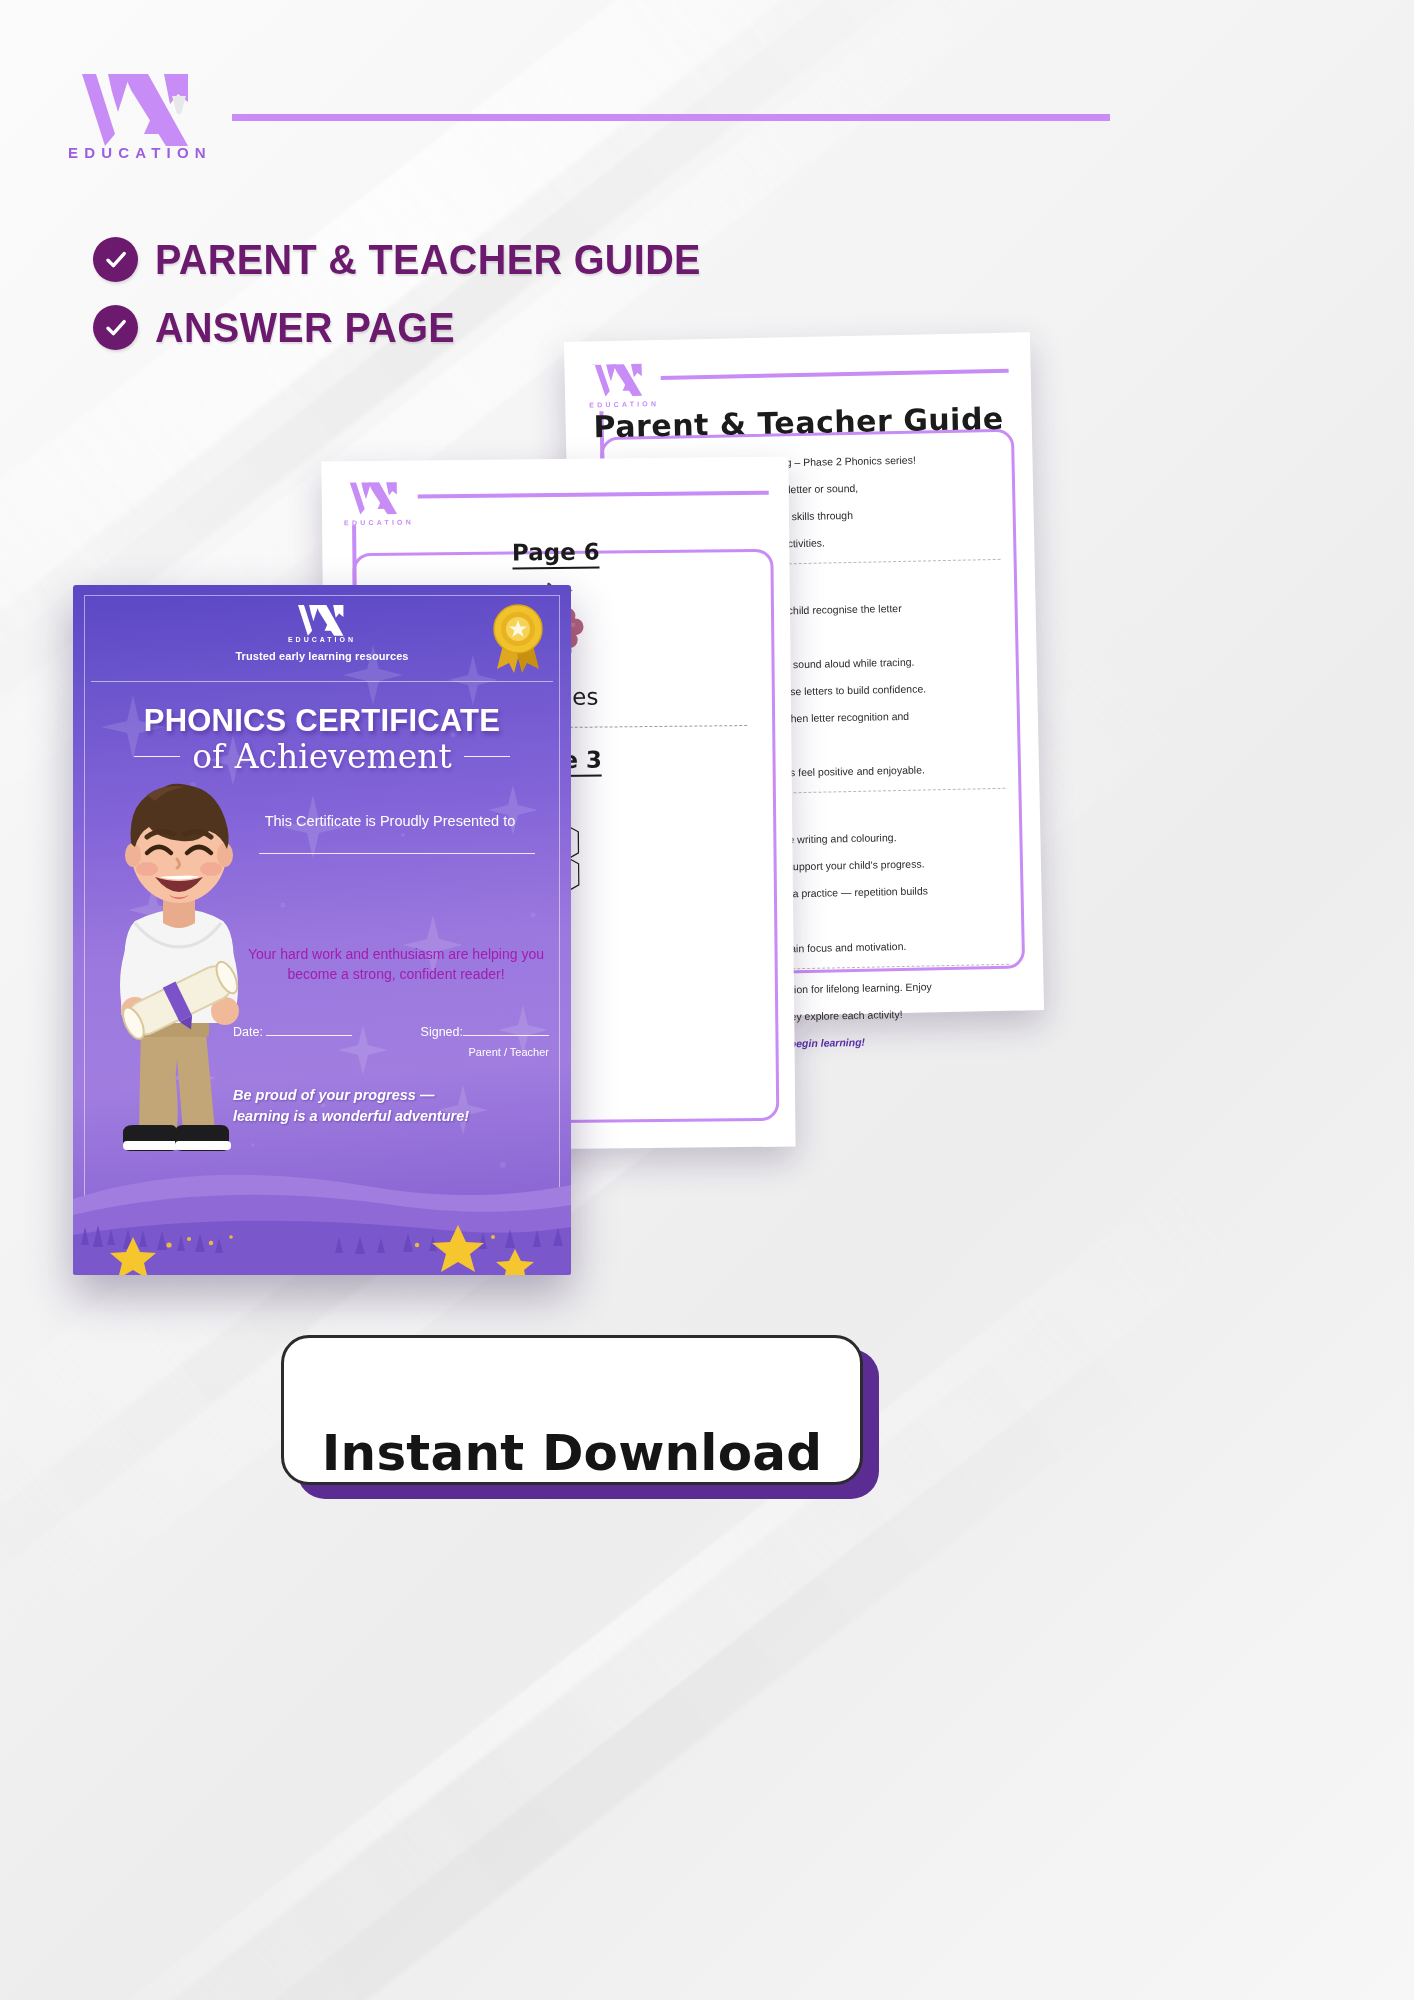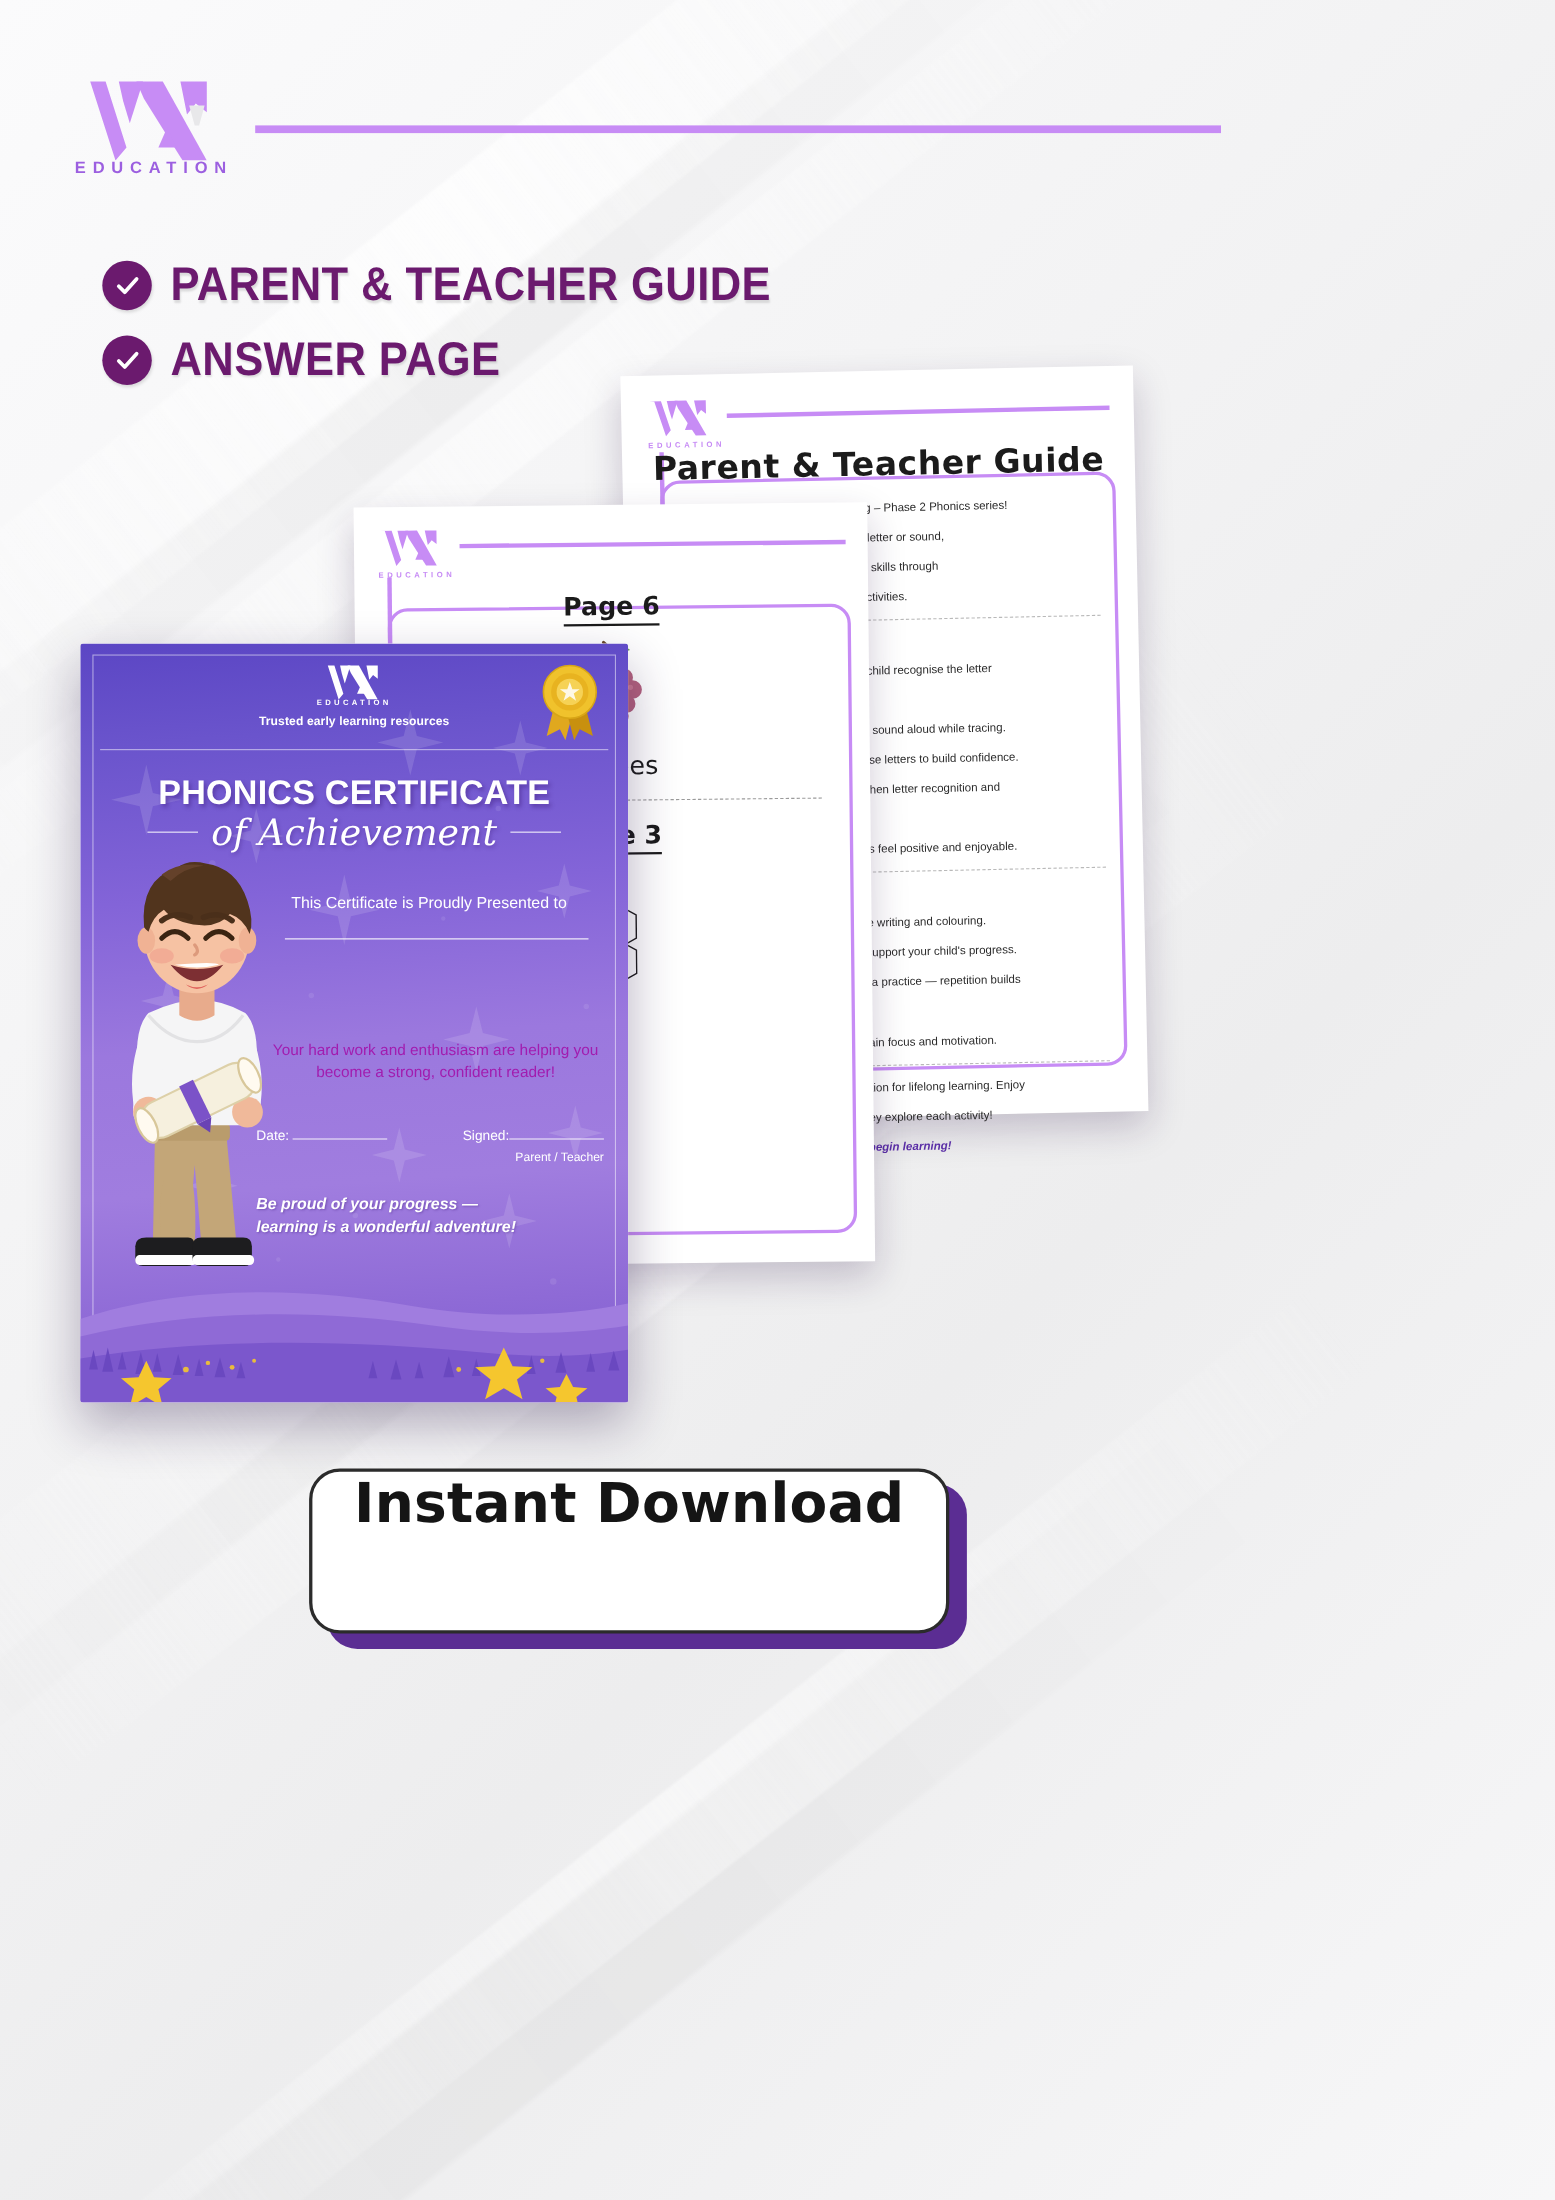--- a/index.html
+++ b/index.html
@@ -95,40 +95,40 @@
   .cert-topband .vn-edu { font-size:7px; letter-spacing:3px; color:#fff; }
   .cert-tagline { color:#fff; font-size:11px; font-weight:700; margin-top:7px; letter-spacing:.1px; }
   .cert-hr { position:absolute; left:18px; right:18px; top:96px; height:1px; background:rgba(255,255,255,.55); }
   .cert-border { position:absolute; left:11px; top:10px; right:11px; bottom:10px; border:1px solid rgba(255,255,255,.5); pointer-events:none; }
   .medal { position:absolute; right:22px; top:18px; width:62px; height:74px; }
   .cert-title { position:absolute; left:0; right:0; top:118px; text-align:center;
     font-family:"Liberation Sans",sans-serif; font-weight:700; font-size:31px; color:#fff; letter-spacing:.2px;
     text-shadow:2px 3px 4px rgba(60,25,120,.45); }
   .cert-sub-wrap { position:absolute; left:0; right:0; top:155px; display:flex; align-items:center; justify-content:center; gap:12px; }
   .cert-sub-wrap .dash { width:46px; height:1.5px; background:rgba(255,255,255,.9); }
-  .cert-sub { font-family:"DejaVu Serif", serif; font-style:italic; font-size:33px; color:#fff;
+  .cert-sub { font-family:"DejaVu Serif", serif; font-size:33px; color:#fff;
               text-shadow:1px 2px 4px rgba(60,25,120,.4); line-height:1; }
   .cert-presented { position:absolute; left:150px; right:14px; top:228px; text-align:center; color:#fff; font-size:14.5px; }
   .cert-nameline { position:absolute; left:186px; right:36px; top:268px; border-top:1px solid rgba(255,255,255,.85); }
   .cert-course { position:absolute; left:160px; right:16px; top:295px; text-align:center; color:#fff;
                  font-weight:700; font-size:17px; line-height:1.42; text-shadow:1px 1px 2px rgba(60,25,120,.35); }
   .cert-msg { position:absolute; left:168px; right:20px; top:360px; text-align:center; color:#a21caf; font-size:14px; line-height:1.4; }
   .cert-sigrow { position:absolute; left:160px; right:22px; top:440px; display:flex; justify-content:space-between; color:#fff; font-size:12.5px; }
   .sigline { display:inline-block; border-bottom:1px solid rgba(255,255,255,.9); min-width:86px; }
   .cert-sigsub { position:absolute; right:22px; top:461px; color:#fff; font-size:11px; }
   .cert-footer { position:absolute; left:160px; right:16px; top:500px; text-align:left; color:#fff;
                  font-weight:700; font-style:italic; font-size:14.5px; line-height:1.45; text-shadow:1px 1px 2px rgba(60,25,120,.4); }
   .cert-ground { position:absolute; left:0; right:0; bottom:0; height:122px; overflow:hidden; }
   .boy { position:absolute; left:16px; bottom:72px; width:180px; height:430px; }
 
   
   .cta { position:absolute; left:281px; top:1335px; width:582px; height:150px; }
   .cta-shadow { position:absolute; left:16px; top:14px; width:582px; height:150px; border-radius:28px; background:#5b2d93; }
   .cta-face { position:absolute; left:0; top:0; width:582px; height:150px; border-radius:28px; background:#fff; border:3px solid #2b2b2b;
-              display:flex; align-items:flex-start; justify-content:center; }
+              display:flex; align-items:flex-end; justify-content:center; }
   .cta-label { font-family:"DejaVu Sans", sans-serif; font-weight:700; font-size:50px; color:#151515; letter-spacing:.2px; }
 </style>
 </head>
 <body>
 
 <div id="bg">
   <div class="streak s1"></div>
   <div class="streak s2"></div>
   <div class="streak s3"></div>
   <div class="streak s4"></div>

